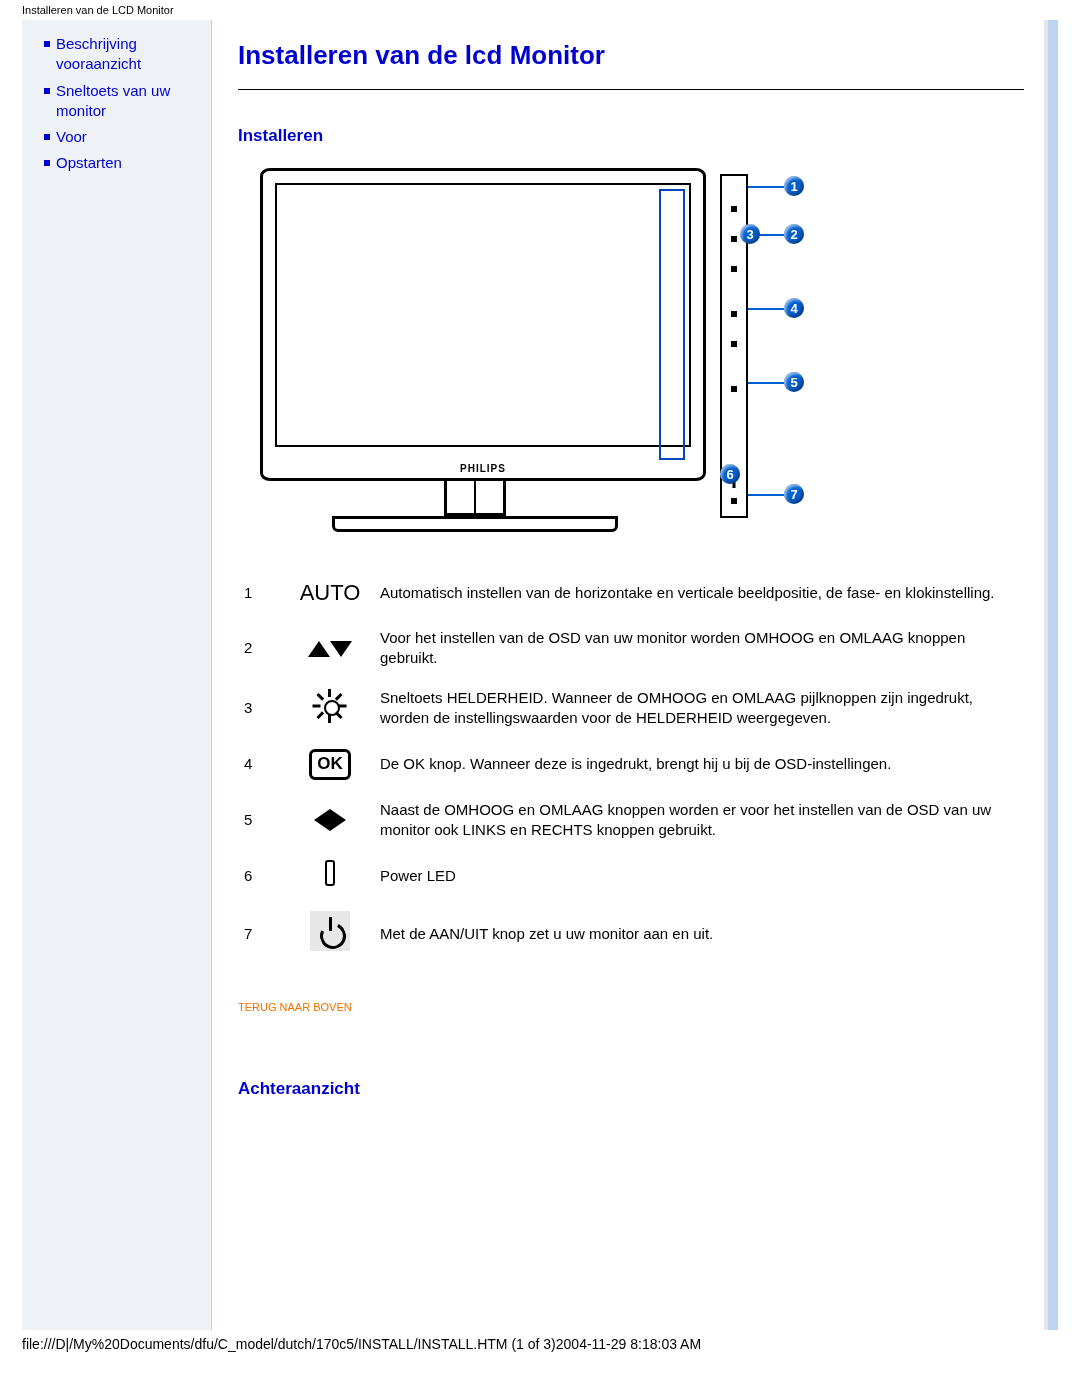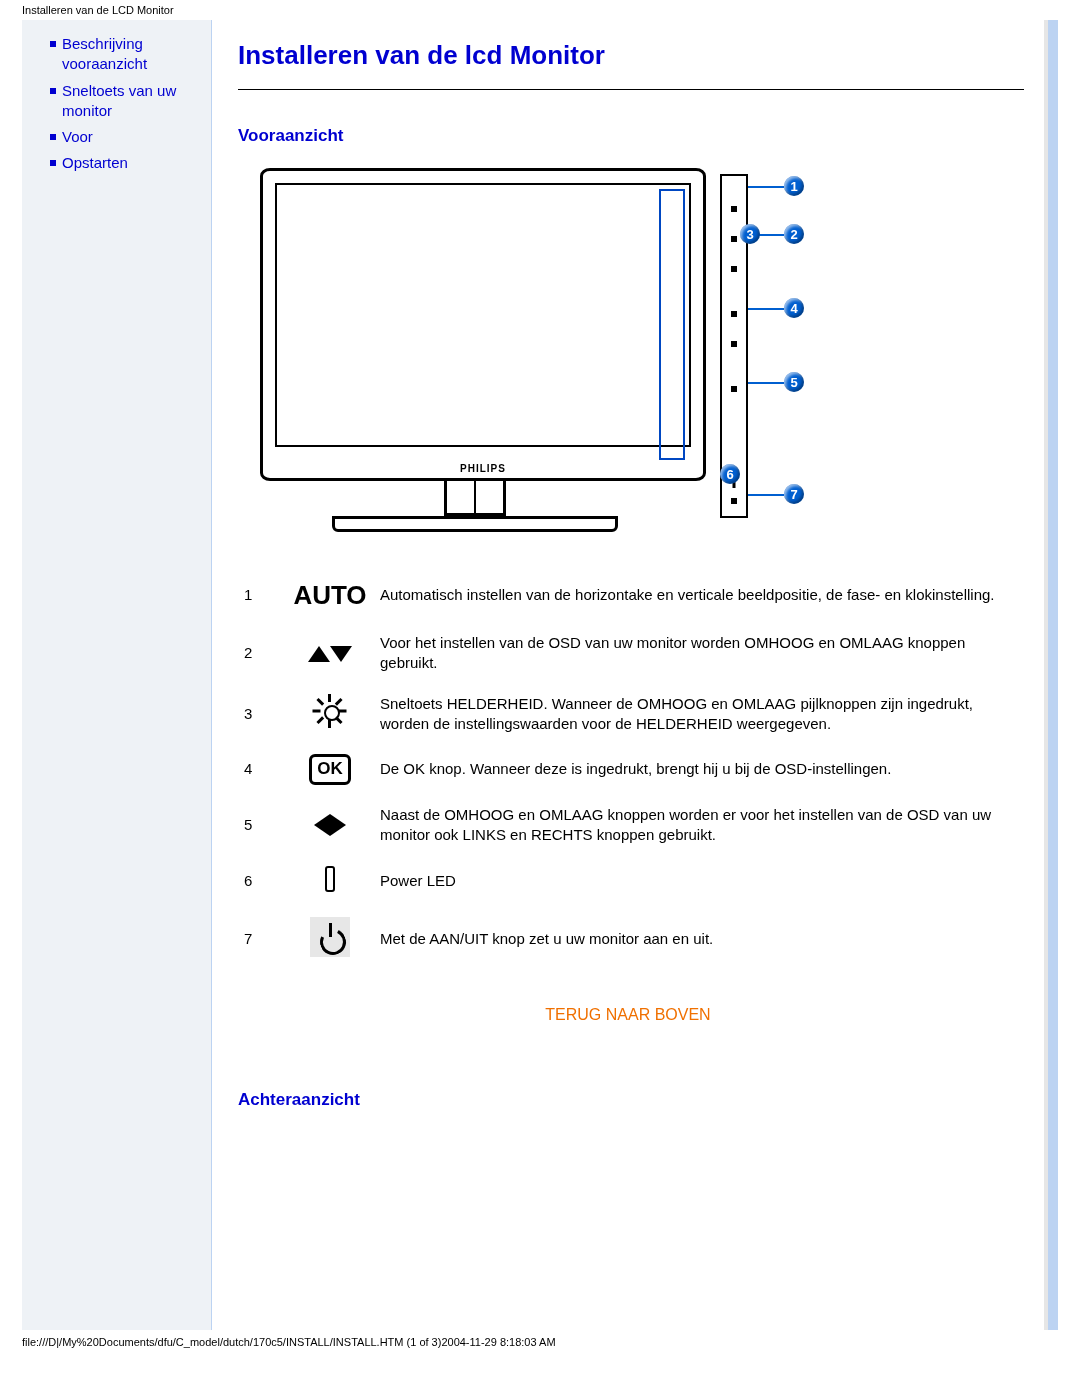--- a/index.html
+++ b/index.html
@@ -1,20 +1,20 @@
 <!DOCTYPE html>
 <html><head>
 <meta charset="utf-8">
 <style>
   html,body{margin:0;padding:0;background:#fff;font-family:Arial,Helvetica,sans-serif;font-size:15px;color:#000}
   .page{width:1080px;margin:0 auto;position:relative}
   .header-path{font-size:11px;padding:4px 0 4px 22px}
   .frame{position:relative;margin:0 22px;border-right:14px solid #bcd3f2;min-height:1310px;display:flex}
   .rightborder{position:absolute;right:-4px;top:0;bottom:0;width:4px;background:#e6e6e6}
-  .sidebar{width:190px;background:#eef2f6;padding:14px 8px 14px 28px;box-sizing:border-box;border-right:1px solid #bcd3f2}
+  .sidebar{width:190px;background:#eef2f6;padding:14px 8px 14px 22px;box-sizing:border-box;border-right:1px solid #bcd3f2}
   .sidebar ul{list-style:none;margin:0;padding:0}
   .sidebar li{display:flex;align-items:flex-start;margin-bottom:6px;line-height:1.35}
   .bullet{width:6px;height:6px;flex:0 0 6px;margin:7px 6px 0 0;border-radius:0;background:#0000d0}
   .sidebar a{color:#0000d0;text-decoration:none}
   .content{flex:1;padding:14px 20px 40px 26px;box-sizing:border-box}
   h1.page-title{color:#0000d0;font-size:26px;font-weight:bold;margin:6px 0 18px}
   hr.div{border:none;border-top:1px solid #000;margin:0 0 36px}
   h2.section-title{color:#0000d0;font-size:17px;font-weight:bold;margin:0 0 22px}
   .diagram{display:flex;align-items:flex-start;gap:30px;margin-bottom:36px;padding-left:22px}
   
@@ -32,36 +32,36 @@
   .panel .pdot{position:absolute;left:50%;transform:translateX(-50%);width:6px;height:6px;background:#000}
   .panel .pled{position:absolute;left:50%;transform:translateX(-50%);width:3px;height:12px;background:#000}
   .callouts{position:relative;width:56px;height:360px}
   .pin{position:absolute;width:20px;height:20px;border-radius:50%;background:#005fd0;color:#fff;font-weight:bold;font-size:13px;display:flex;align-items:center;justify-content:center;box-shadow:inset -2px -2px 3px rgba(0,0,0,.35),inset 2px 2px 3px rgba(255,255,255,.6)}
   .lead{position:absolute;background:#005fd0;height:2px}
   
   table.legend{border-collapse:collapse;width:100%;margin-top:4px}
   table.legend td{padding:10px 6px;vertical-align:middle;font-size:15px;line-height:1.35}
   td.num{width:36px;padding-left:18px}
   td.ico{width:76px;text-align:center}
-  .ico-auto{font-size:26px;font-weight:bold;font-family:Arial}
+  .ico-auto{font-size:22px;font-weight:normal;font-family:Arial}
   .tri-up{width:0;height:0;border-left:11px solid transparent;border-right:11px solid transparent;border-bottom:16px solid #000;display:inline-block;vertical-align:middle}
   .tri-dn{width:0;height:0;border-left:11px solid transparent;border-right:11px solid transparent;border-top:16px solid #000;display:inline-block;vertical-align:middle}
   .tri-l{width:0;height:0;border-top:11px solid transparent;border-bottom:11px solid transparent;border-right:16px solid #000;display:inline-block;vertical-align:middle}
   .tri-r{width:0;height:0;border-top:11px solid transparent;border-bottom:11px solid transparent;border-left:16px solid #000;display:inline-block;vertical-align:middle}
   .okbox{display:inline-block;border:3px solid #000;border-radius:6px;padding:1px 5px;font-weight:bold;font-size:17px}
   .ledshape{display:inline-block;width:6px;height:22px;border:2px solid #000;border-radius:3px}
   .pwr{display:inline-block;width:40px;height:40px;background:#e7e7e7;position:relative}
   .pwr::before{content:"";position:absolute;left:10px;top:12px;width:20px;height:20px;border:3px solid #000;border-radius:50%;border-top-color:transparent;transform:rotate(-20deg)}
   .pwr::after{content:"";position:absolute;left:19px;top:6px;width:3px;height:14px;background:#000}
   .sun{display:inline-block;width:34px;height:34px;position:relative}
   .sun::before{content:"";position:absolute;left:11px;top:11px;width:12px;height:12px;border:2px solid #000;border-radius:50%}
   .ray{position:absolute;left:15px;top:0;width:3px;height:8px;background:#000;transform-origin:1.5px 17px}
-  .backtop{color:#f07000;text-align:center;margin:34px 6px 66px 0;font-size:16px}
+  .backtop{color:#f07000;text-align:left;margin:34px 6px 66px 0;font-size:11px}
   .backtop a{color:#f07000;text-decoration:none}
-  .footer{font-size:11px;padding:6px 14px 10px 22px}
+  .footer{font-size:14px;padding:6px 14px 10px 22px}
 </style>
 </head>
 <body>
 
 <div class="page">
   <div class="header-path">Installeren van de LCD Monitor</div>
 
   <div class="frame">
     <div class="rightborder"></div>
 
@@ -83,21 +83,21 @@
             <span class="bullet"></span>
             <a href="#">Opstarten</a>
           </li>
       </ul>
     </nav>
 
     <main class="content">
       <h1 class="page-title">Installeren van de lcd Monitor</h1>
       <hr class="div">
 
-      <h2 class="section-title">Vooraanzicht</h2>
+      <h2 class="section-title">Installeren</h2>
 
       <div class="diagram">
         <div class="monitor-wrap">
           <div class="monitor">
             <div class="monitor-inner"></div>
             <div class="btnstrip"></div>
             <div class="brand">PHILIPS</div>
           </div>
           <div class="neck">
               <div class="neckline"></div>

